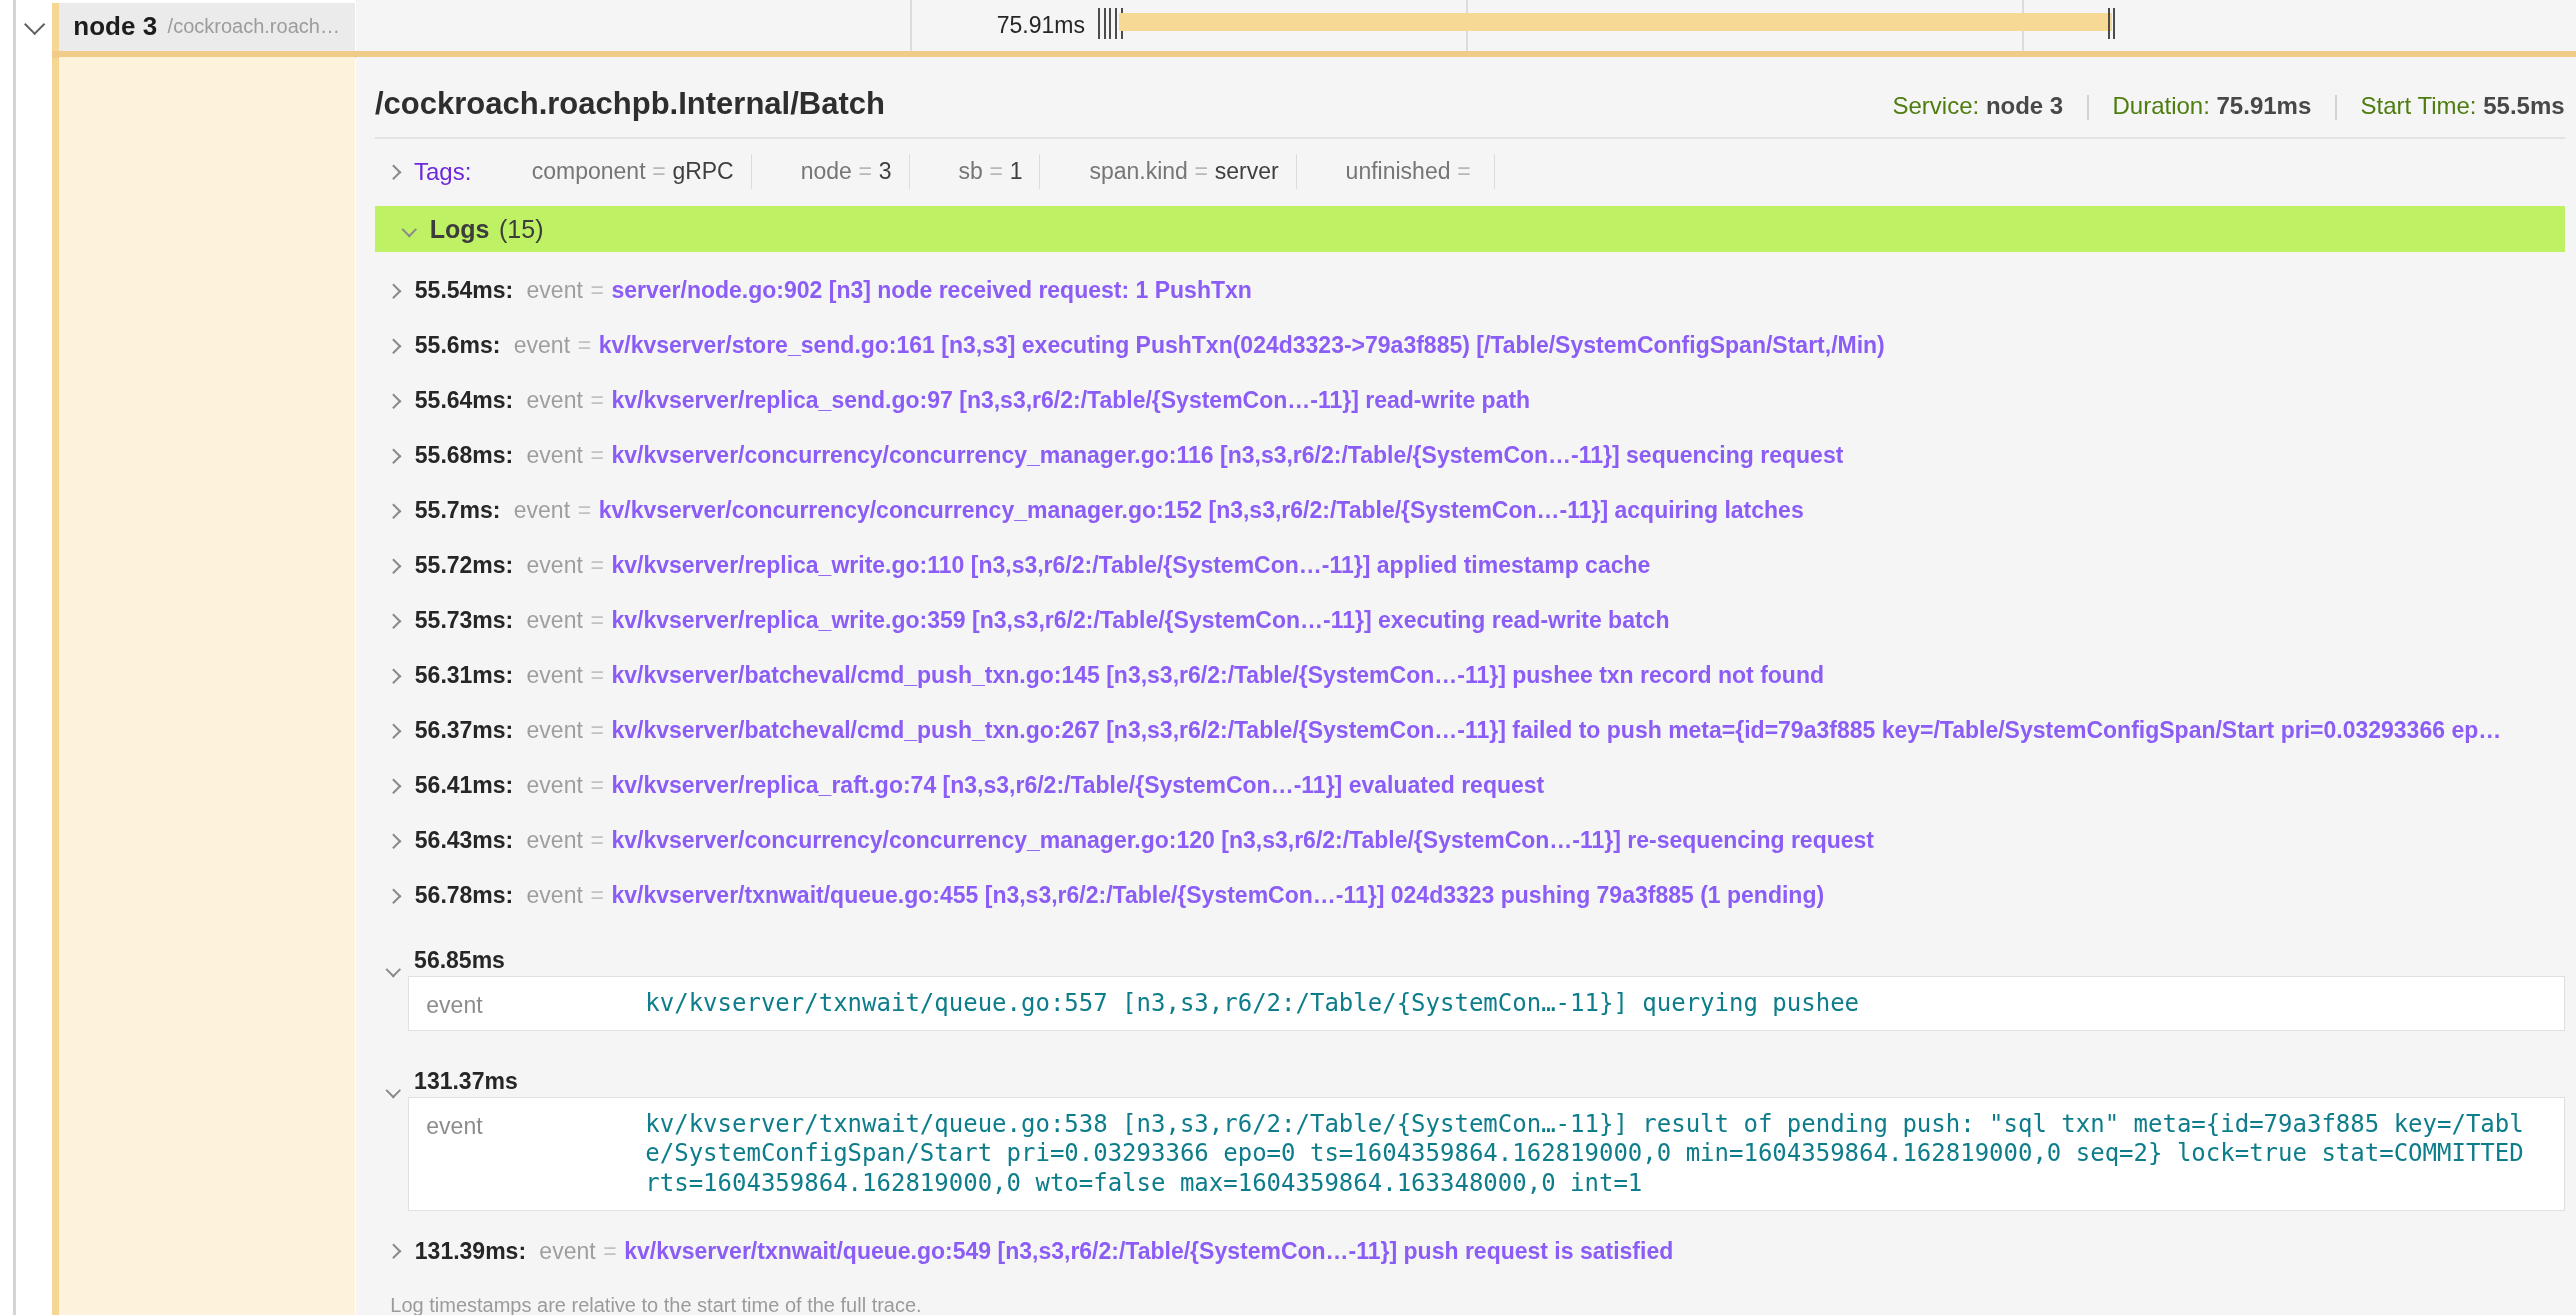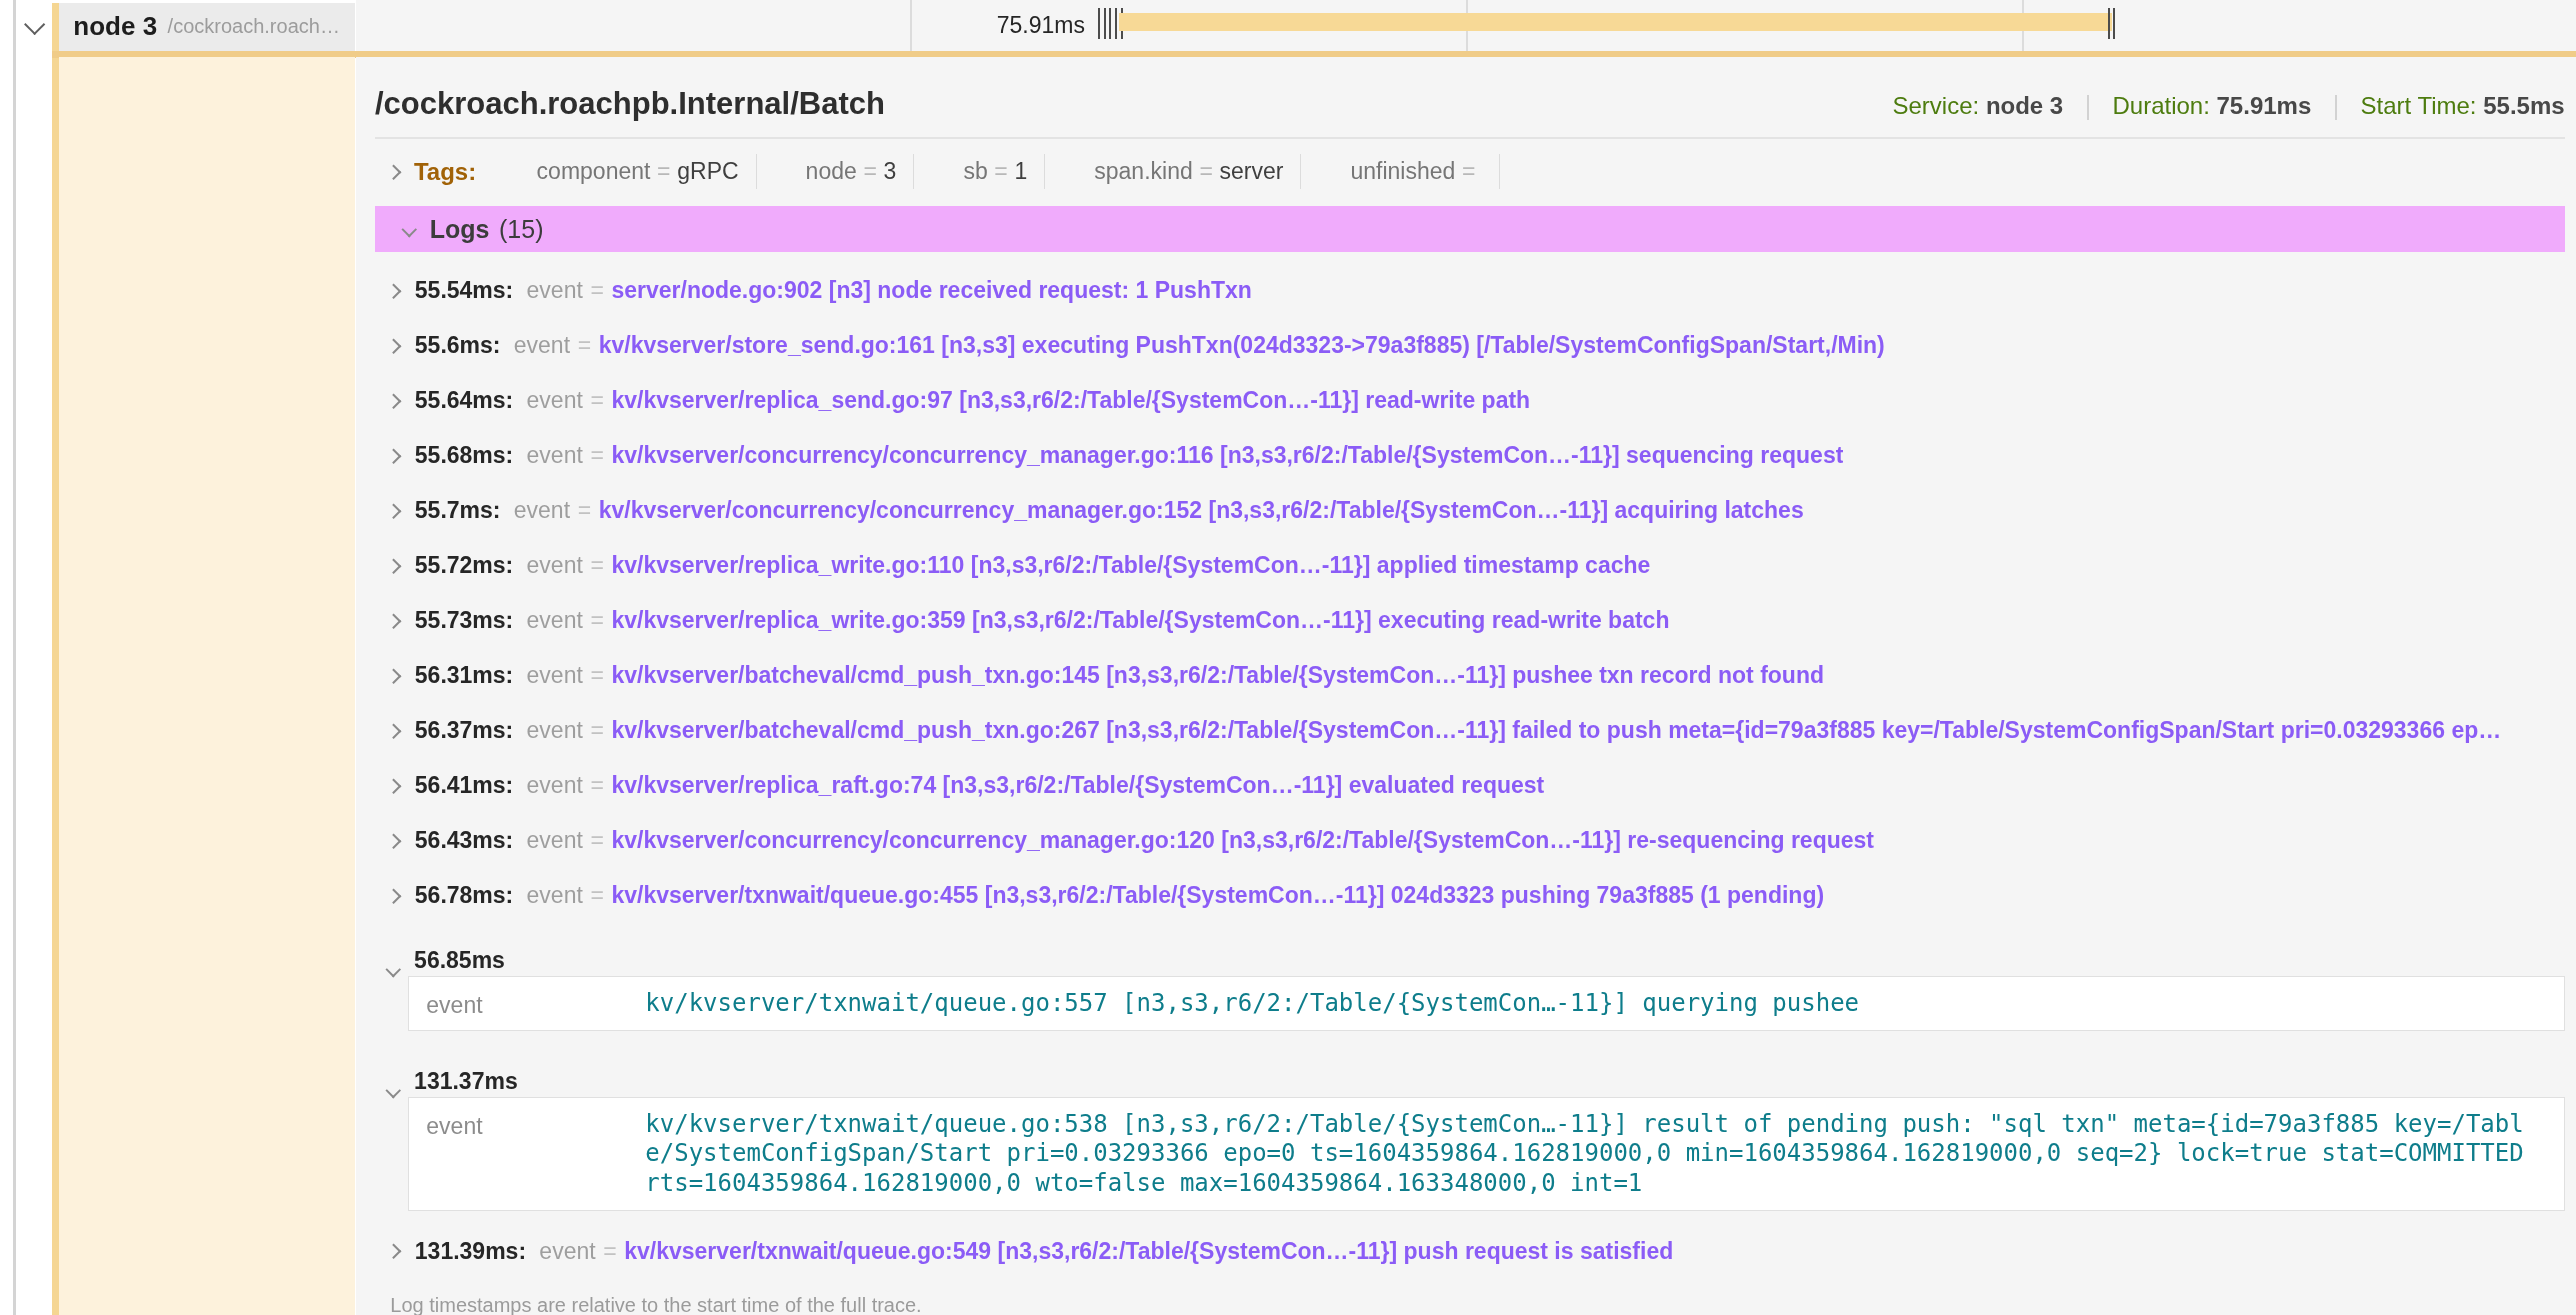--- a/index.html
+++ b/index.html
@@ -45,27 +45,27 @@
   .detail-title { font-size:31px; font-weight:bold; color:#2e2e2e; }
   .detail-meta { font-size:24px; white-space:nowrap; }
   .meta-label { color:#4d7c0f; }
   .meta-value { color:#484848; font-weight:bold; }
   .meta-sep { display:inline-block; width:1.9px; height:25px; background:#d2d2d2;
               margin:0 17px; vertical-align:middle; }
   .title-divider { height:1.9px; background:#e3e3e3; margin-top:15.3px; }
 
   .tags-row { margin-top:15.3px; display:flex; align-items:center; font-size:23px; white-space:nowrap; overflow:hidden; }
   .tags-chev { margin:0 3.8px 0 13.3px; }
-  .tags-label { font-weight:bold; color:#a16207; margin:0 11.4px; font-size:24px; }
+  .tags-label { font-weight:normal; color:#6d28d9; margin:0 11.4px; font-size:24px; }
   .tag-item { padding:3.8px 17px; border-right:1.9px solid #dcdcdc; }
   .tag-key { color:#767676;margin-left:32px; }
   .tag-eq  { color:#b8b8b8; margin:0 6.7px; }
   .tag-val { color:#3f3f3f; }
 
-  .logs-band { margin-top:17px; background:#f0abfc; height:46px; display:flex; align-items:center;
+  .logs-band { margin-top:17px; background:#bef264; height:46px; display:flex; align-items:center;
                padding-left:29px; font-size:25px; color:#3c3c3c; }
   .logs-band .chev { margin-right:15.3px; }
   .logs-title { font-weight:bold; margin-right:9.5px; }
 
   .log-list { padding:11.4px 0 0 13.3px; }
   .log-row { height:55px; display:flex; align-items:center; font-size:23px;
              white-space:nowrap; overflow:hidden; cursor:pointer; }
   .log-row .chev { margin-right:16px; flex-shrink:0; }
   .log-ts  { font-weight:bold; color:#262626; margin-right:13.3px; }
   .log-key { color:#9e9e9e; margin-right:7.6px; }

